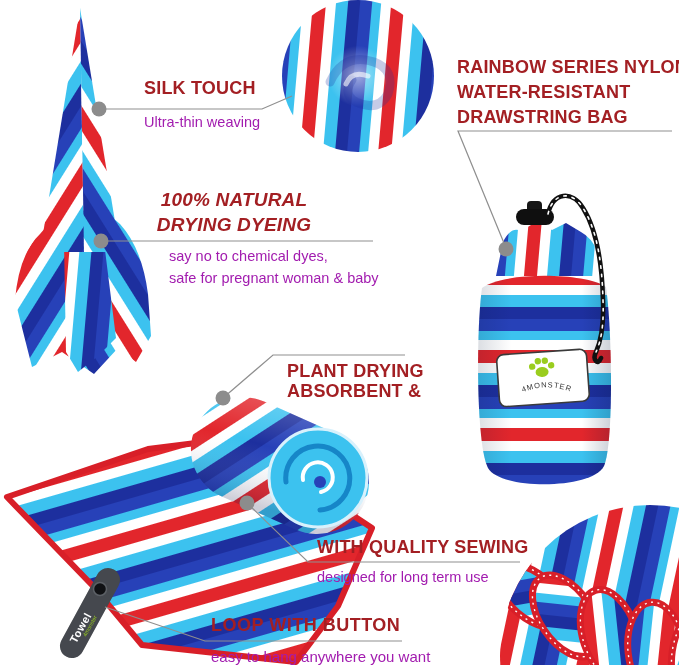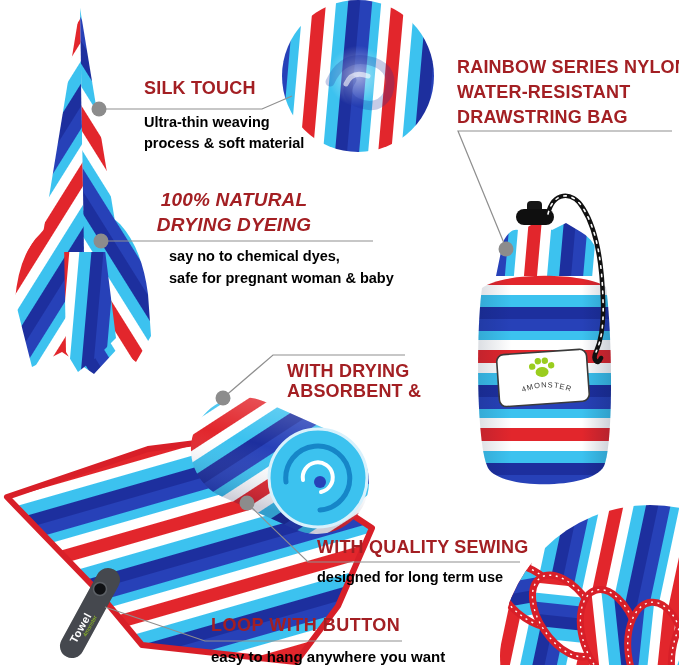--- a/index.html
+++ b/index.html
@@ -3,21 +3,21 @@
 <meta charset="utf-8">
 <style>
   html,body{margin:0;padding:0;background:#fff;}
   .stage{
     position:relative;width:679px;height:665px;background:#ffffff;overflow:hidden;
     font-family:"Liberation Sans",sans-serif;
   }
   .art{position:absolute;left:0;top:0;width:679px;height:665px;}
   .txt{position:absolute;white-space:nowrap;}
   .title{color:#a31f23;font-weight:bold;font-size:18px;letter-spacing:.2px;line-height:25px;}
-  .body{color:#000000;font-size:14.5px;line-height:20.5px;font-weight:700;}
+  .body{color:#a21caf;font-size:14.5px;line-height:20.5px;font-weight:400;}
   .dye-title{left:148px;top:187px;width:172px;text-align:center;font-size:19px;font-style:italic;}
   .silk-title{left:144px;top:76px;}
   .silk-body{left:144px;top:112px;}
   .dye-body{left:169px;top:246px;line-height:21.5px;}
   .bag-title{left:457px;top:55px;}
   .abs1{left:287px;top:331px;margin-top:48px;}
   .abs2{left:287px;top:359px;}
   .sew-title{left:317px;top:535px;}
   .sew-body{left:317px;top:567px;}
   .loop-title{left:211px;top:613px;letter-spacing:.5px;}
@@ -198,40 +198,39 @@
       <circle cx="101" cy="241" r="7.5"></circle>
       <circle cx="506" cy="249" r="7.5"></circle>
       <circle cx="223" cy="398" r="7.5"></circle>
       <circle cx="247" cy="503" r="7.5"></circle>
     </g>
   </svg>
 
   <div class="txt title silk-title">SILK TOUCH</div>
   <div class="txt body silk-body">
     <div>Ultra-thin weaving</div>
-    <div>process &amp; soft material</div>
   </div>
 
   <div class="txt title dye-title">
     <div>100% NATURAL</div>
     <div>DRYING DYEING</div>
   </div>
   <div class="txt body dye-body">
     <div>say no to chemical dyes,</div>
     <div>safe for pregnant woman &amp; baby</div>
   </div>
 
   <div class="txt title bag-title">
     <div>RAINBOW SERIES NYLON</div>
     <div>WATER-RESISTANT</div>
     <div>DRAWSTRING BAG</div>
   </div>
 
   <div class="txt title abs1">ABSORBENT &amp;</div>
-  <div class="txt title abs2">WITH DRYING</div>
+  <div class="txt title abs2">PLANT DRYING</div>
 
   <div class="txt title sew-title">WITH QUALITY SEWING</div>
   <div class="txt title loop-title">LOOP WITH BUTTON</div>
 
   <div class="txt body sew-body">designed for long term use</div>
   <div class="txt body loop-body">easy to hang anywhere you want</div>
 
 </div>
 
 </body></html>

